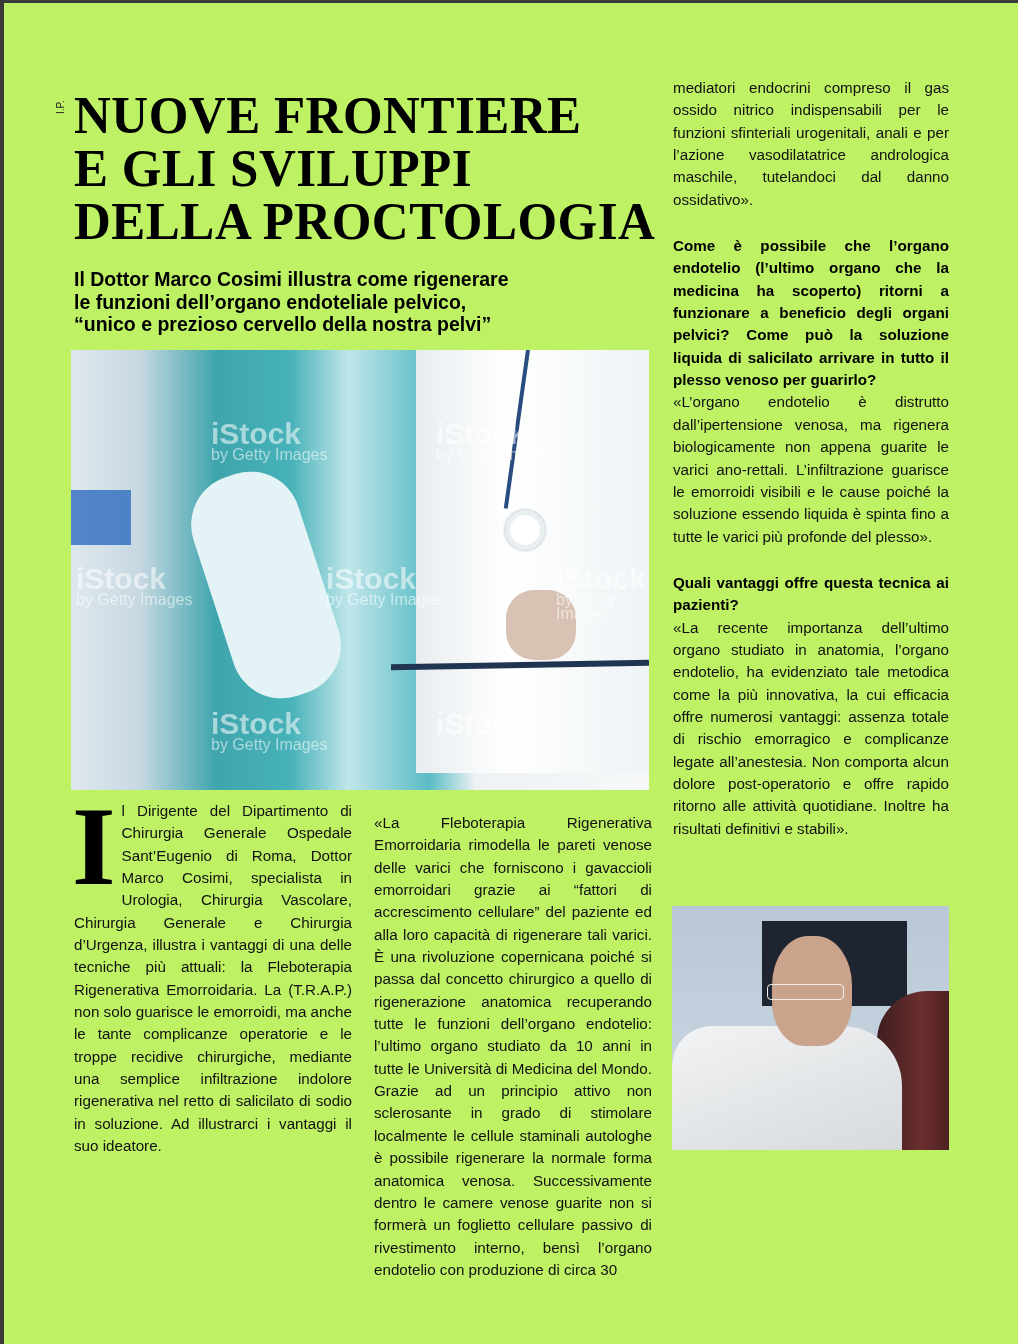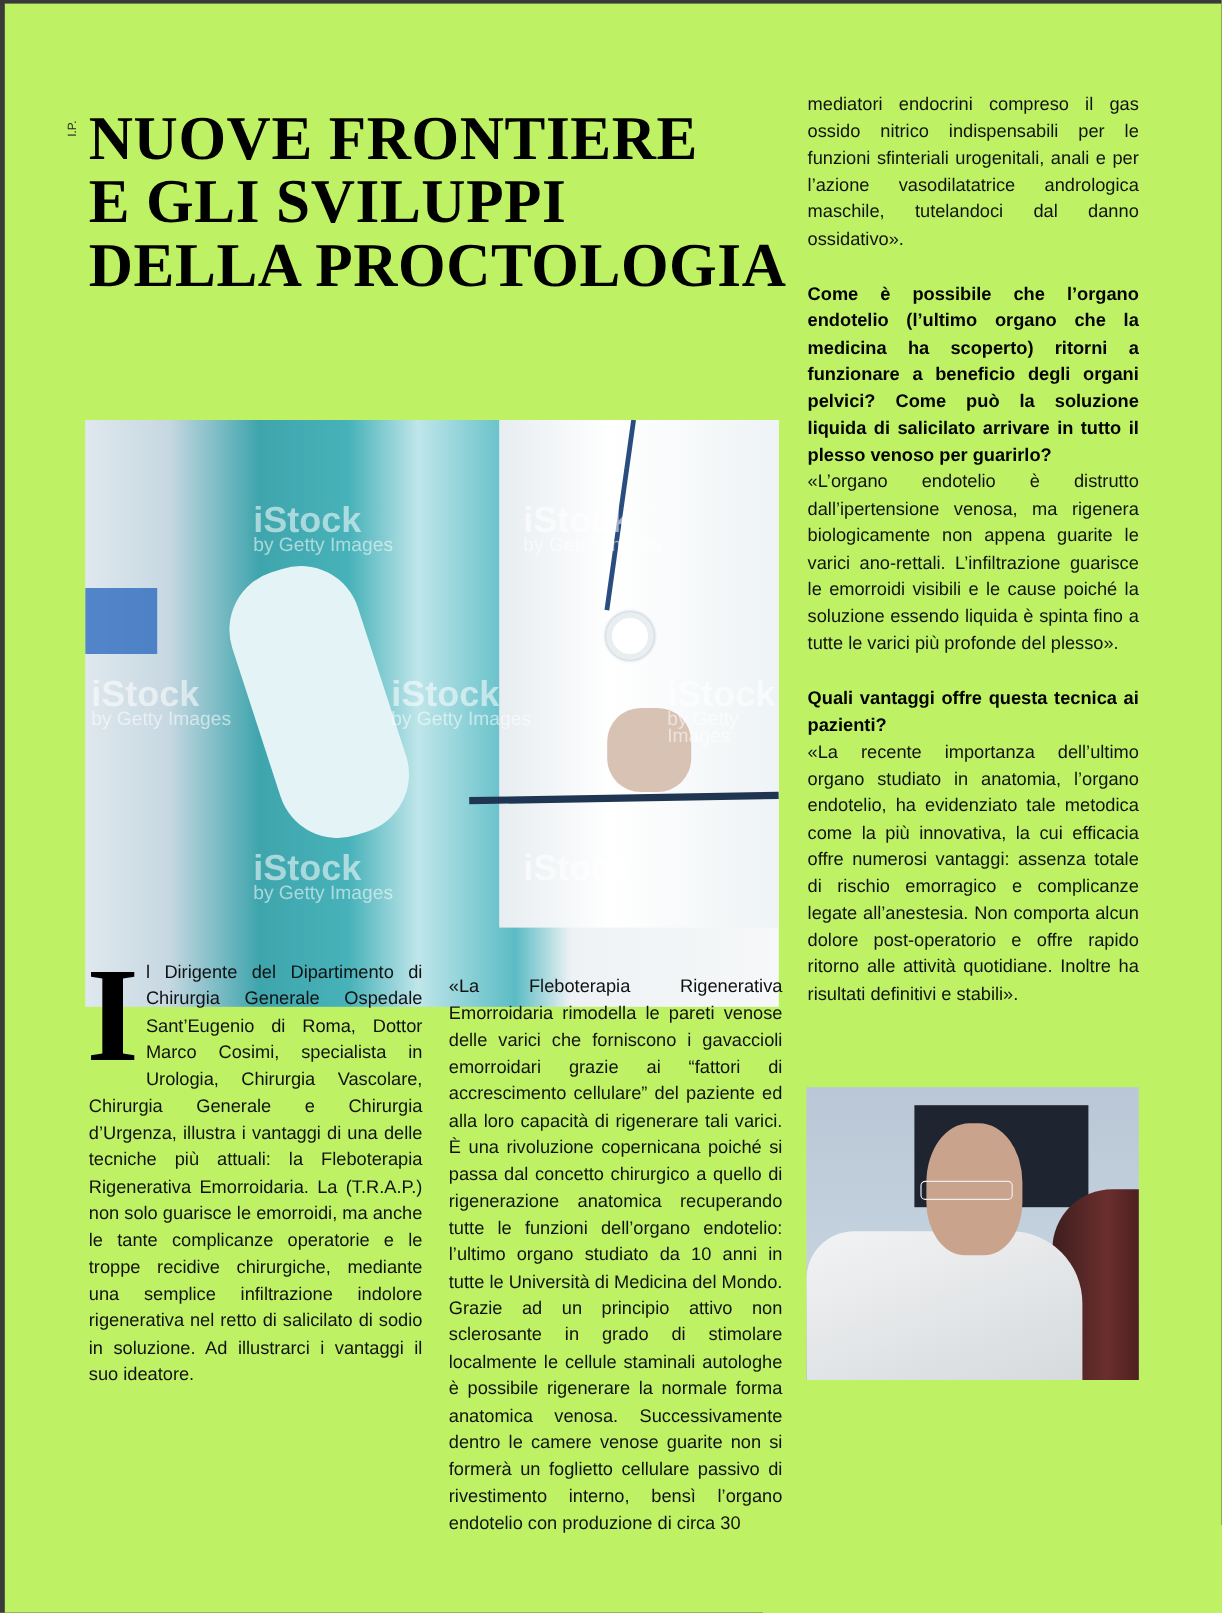--- a/index.html
+++ b/index.html
@@ -26,21 +26,21 @@
     letter-spacing: 0.5px; color: #000; margin: 0;
     transform: scaleY(1.02);
   }
   .headline span { display: block; white-space: nowrap; }
   .subtitle {
     position: absolute; left: 70px; top: 265px; width: 590px;
     font-weight: bold; font-size: 19.5px; line-height: 22.5px; color: #000; margin: 0;
   }
   .subtitle span { display: block; white-space: nowrap; }
   .photo-main {
-    position: absolute; left: 67px; top: 347px; width: 578px; height: 489px;
+    position: absolute; left: 67px; top: 347px; width: 578px; height: 440px;
     overflow: hidden;
     background: linear-gradient(90deg, #dfe8ee 0%, #c7d8e2 12%, #3fa5ad 25%, #47b2b9 38%, #bfe6ea 48%, #5bbcc5 62%, #eef2f4 70%, #f6f8f9 100%);
   }
   .photo-main .blue-block {
     position: absolute; left: 0; top: 140px; width: 60px; height: 55px; background: #2e6bbf; opacity: .8;
   }
   .photo-main .coat {
     position: absolute; left: 345px; top: 0; width: 233px; height: 423px;
     background: linear-gradient(90deg, #e7edf0, #ffffff 40%, #eef3f5);
   }
@@ -101,20 +101,25 @@
 <div class="page">
 
   <div class="ip-label">I.P.</div>
 
   <h1 class="headline">
     <span>NUOVE FRONTIERE</span>
     <span>E GLI SVILUPPI</span>
     <span>DELLA PROCTOLOGIA</span>
   </h1>
 
+  <h2 class="subtitle">
+    <span>Il Dottor Marco Cosimi illustra come rigenerare</span>
+    <span>le funzioni dell’organo endoteliale pelvico,</span>
+    <span>“unico e prezioso cervello della nostra pelvi”</span>
+  </h2>
 
   <div class="photo-main" title="doctors in white coat and scrubs with stethoscope and clipboard">
     <div class="blue-block"></div>
     <div class="arm"></div>
     <div class="coat"></div>
     <div class="steth"></div>
     <div class="steth-head"></div>
     <div class="hand"></div>
     <div class="clipboard"></div>
     <div class="watermark" style="left:140px;top:70px;"><span>iStock</span><small>by Getty Images</small></div>

